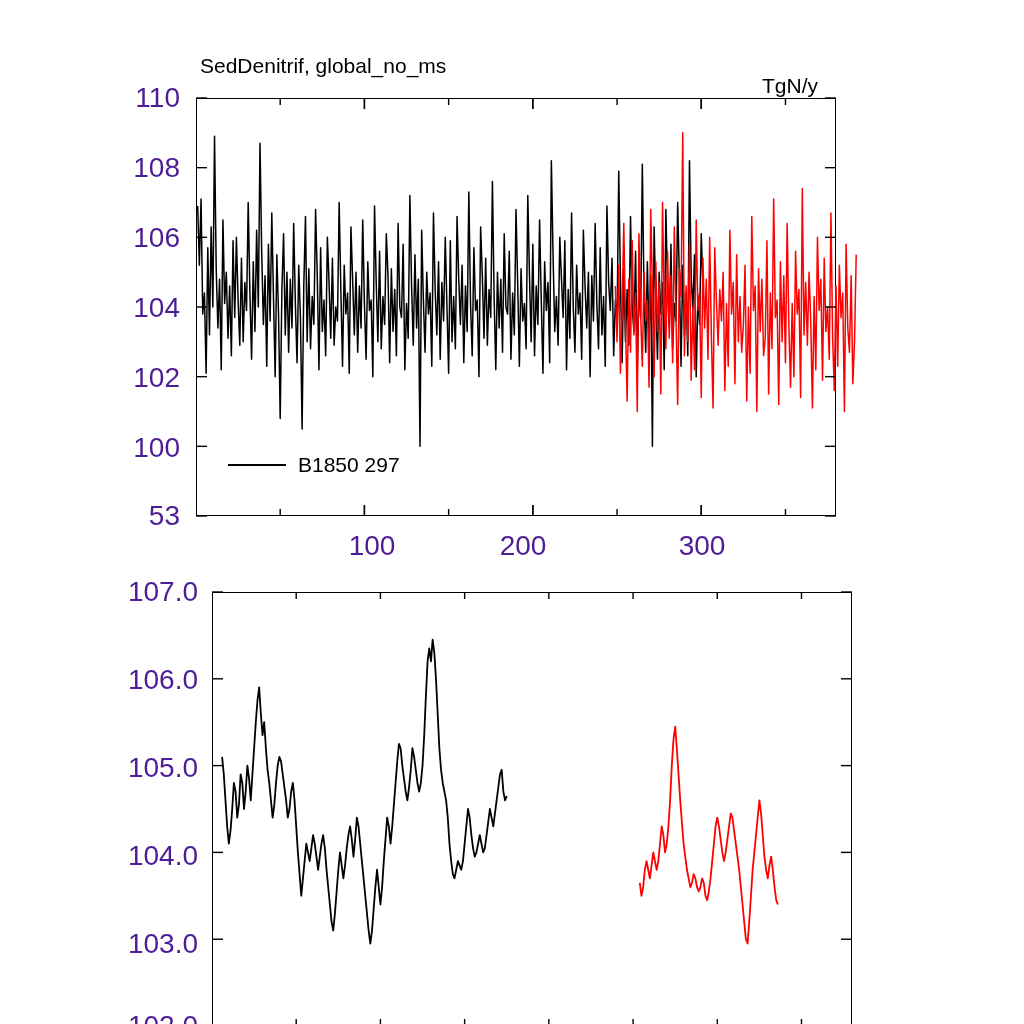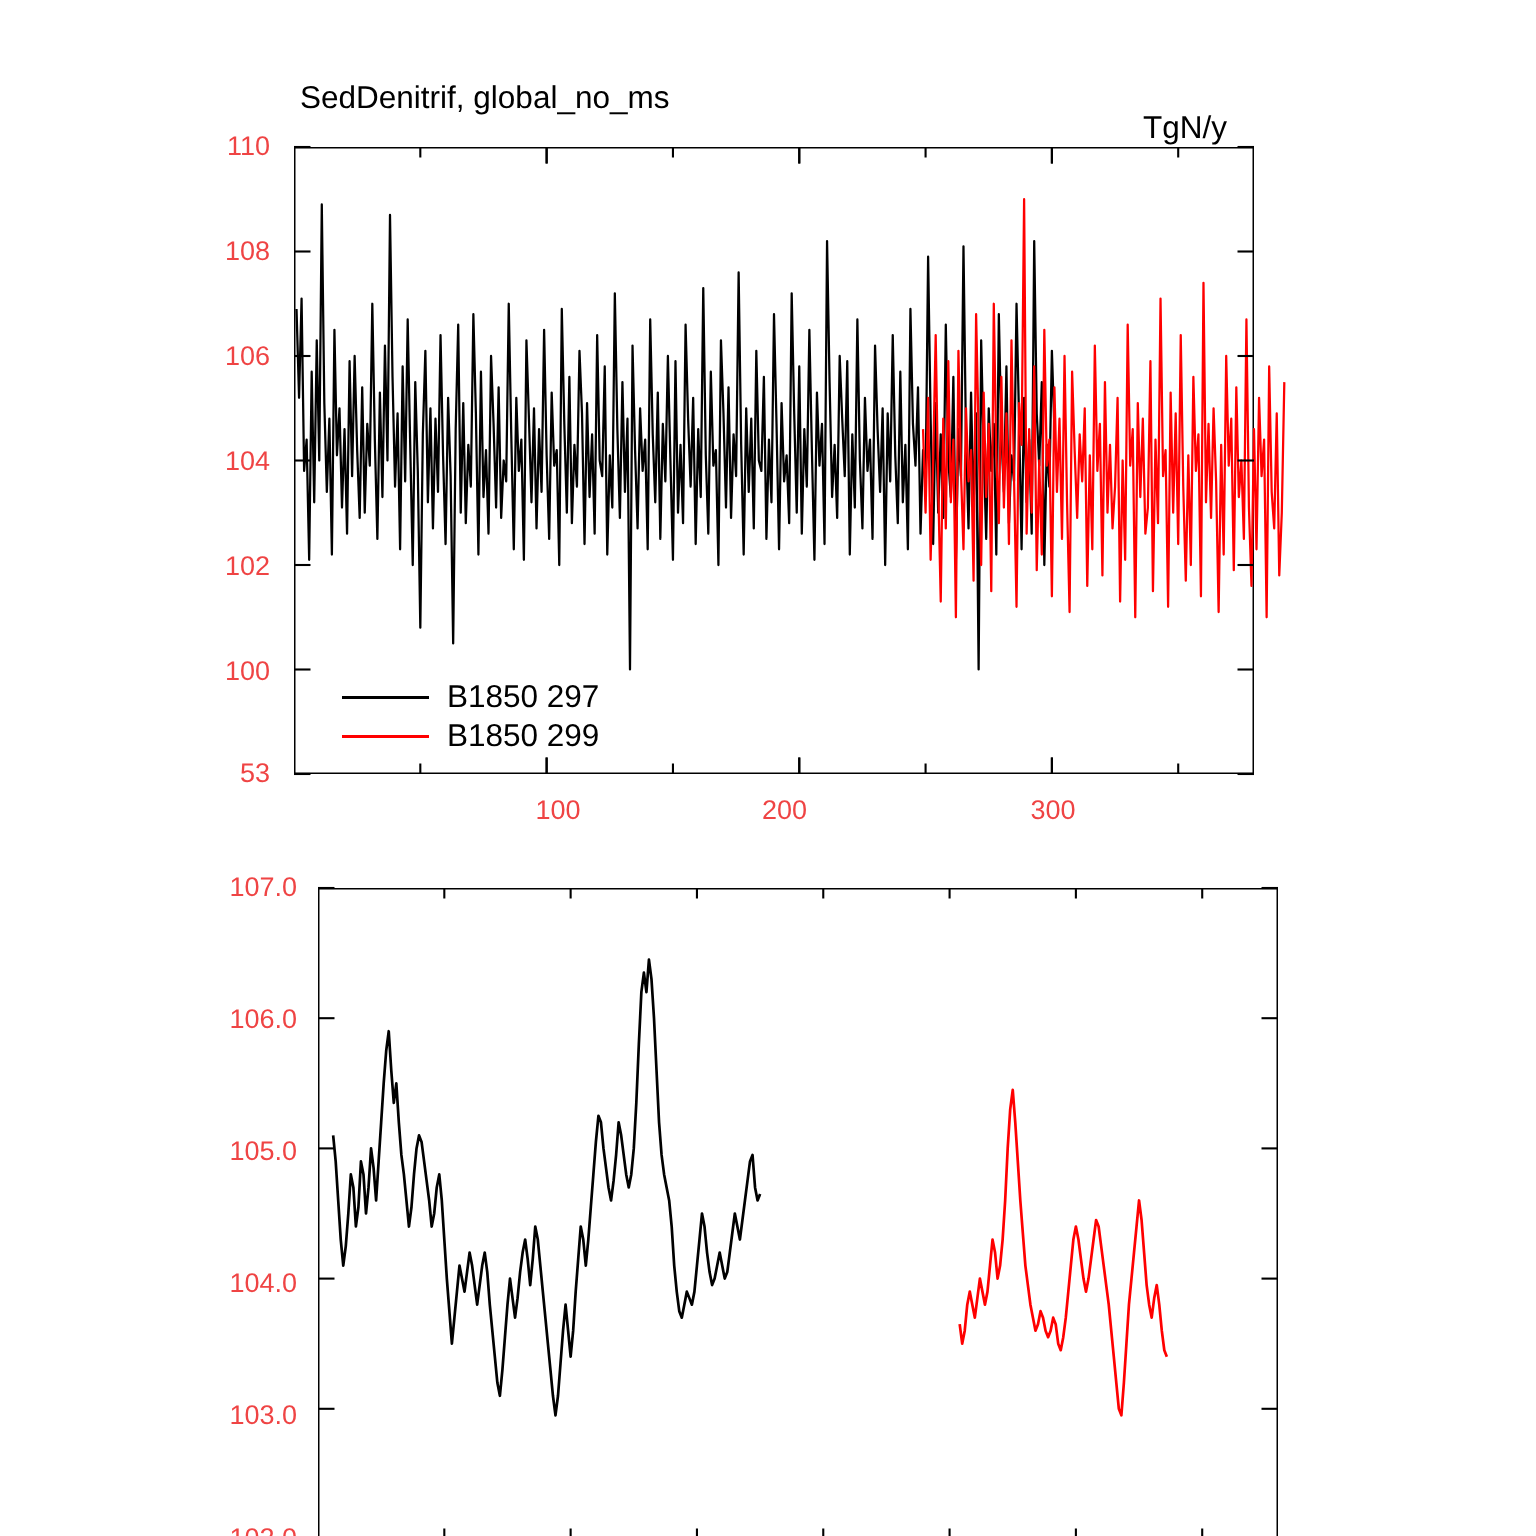--- a/index.html
+++ b/index.html
@@ -24,22 +24,22 @@
     position: absolute;
   }
   .plot-frame {
     position: absolute;
     border: 1.4px solid #000;
     box-sizing: border-box;
     background: #ffffff;
   }
   .axis-label {
     position: absolute;
-    font-size: 18px;
-    color: #ef4444;
+    font-size: 28px;
+    color: #4c1d95;
     white-space: nowrap;
   }
   .ylab {
     text-align: right;
     transform: translateY(-50%);
   }
   .xlab {
     text-align: center;
     transform: translateX(-50%);
   }
@@ -148,24 +148,20 @@
           <line x1="785.4736842105262" y1="516" x2="785.4736842105262" y2="509" stroke="#000" stroke-width="1.4"></line>
           <line x1="785.4736842105262" y1="98" x2="785.4736842105262" y2="105" stroke="#000" stroke-width="1.4"></line>
         </g>
     </svg>
 
     <div class="legend" style="left:228px;top:452px;">
       <div class="legend-row">
         <span class="legend-line"></span>
         <span class="legend-text">B1850 297</span>
       </div>
-      <div class="legend-row">
-        <span class="legend-line red"></span>
-        <span class="legend-text">B1850 299</span>
-      </div>
     </div>
   </div>
 
   <div class="panel" style="left:0;top:560px;width:1024px;height:464px;margin-left:16px;">
 
     <div class="axis-label ylab" style="left:106px;top:32px;width:76px;">107.0</div>
     <div class="axis-label ylab" style="left:106px;top:120px;width:76px;">106.0</div>
     <div class="axis-label ylab" style="left:106px;top:208px;width:76px;">105.0</div>
     <div class="axis-label ylab" style="left:106px;top:296px;width:76px;">104.0</div>
     <div class="axis-label ylab" style="left:106px;top:384px;width:76px;">103.0</div>

